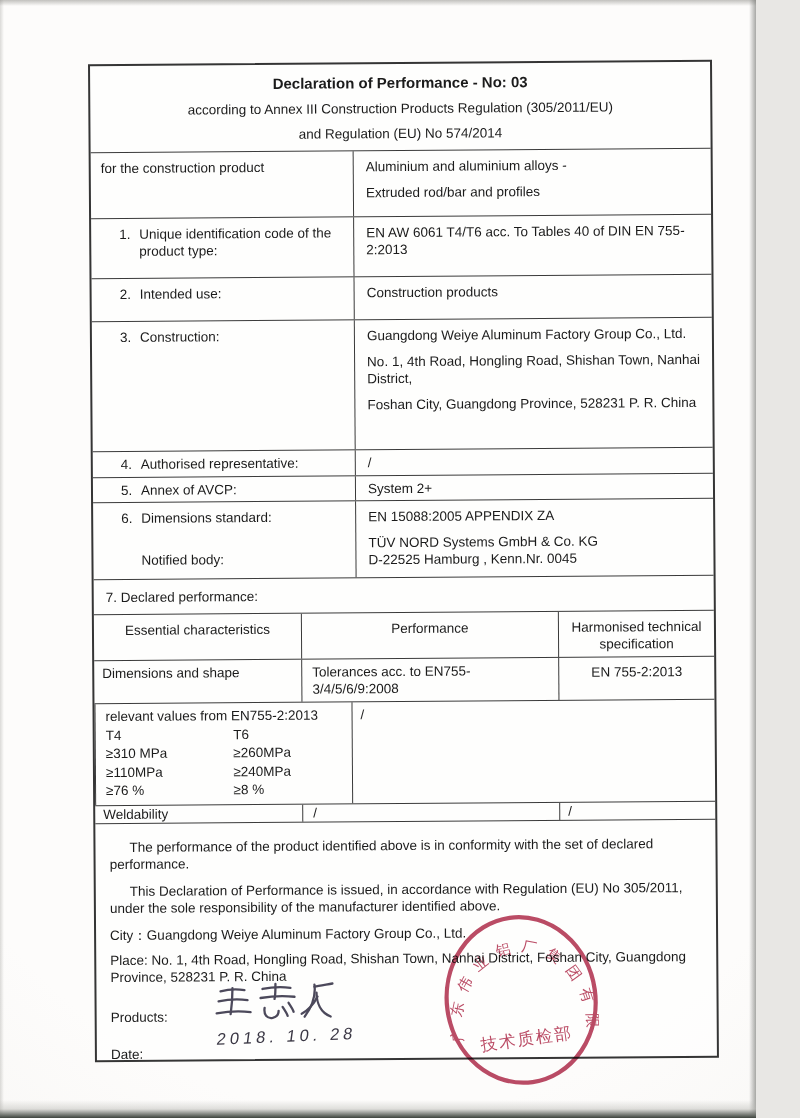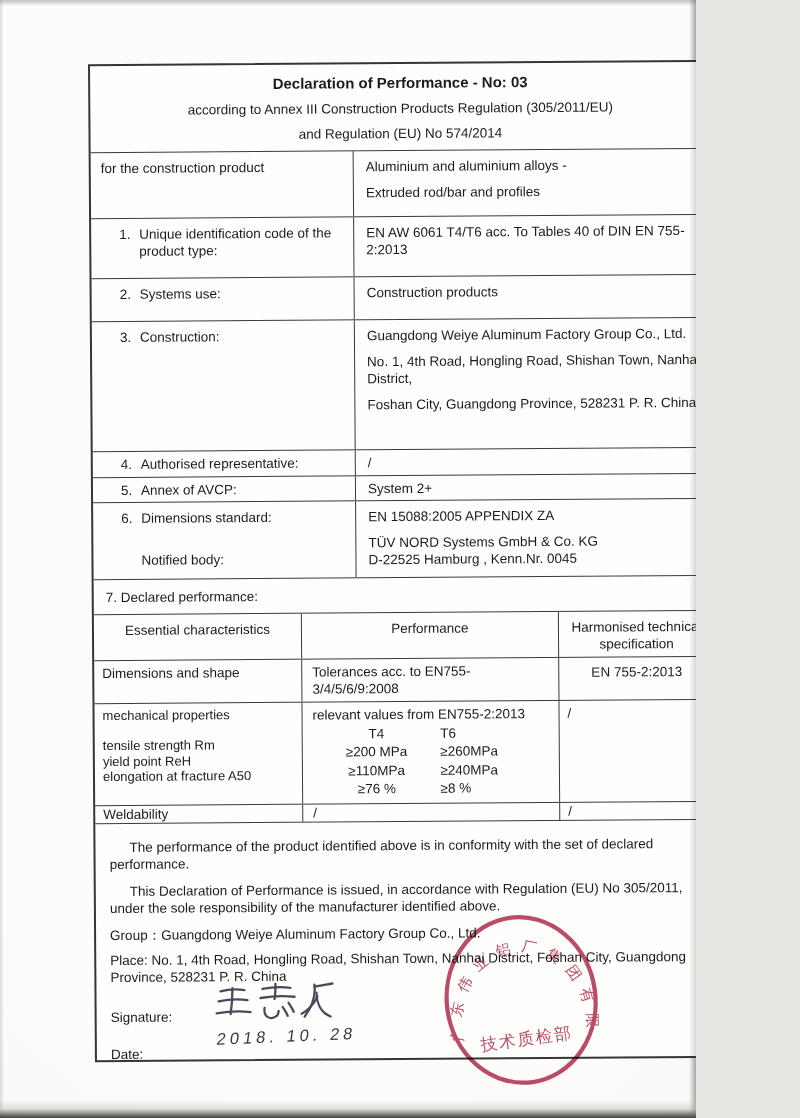--- a/index.html
+++ b/index.html
@@ -1,16 +1,16 @@
 <!DOCTYPE html>
 <html><head>
 <meta charset="utf-8">
 <style>
   html,body{margin:0;padding:0;background:#e8e7e4;}
-  .screen{position:relative;width:696px;height:1118px;overflow:hidden;
+  .screen{position:relative;width:756px;height:1118px;overflow:hidden;
     background:radial-gradient(130% 105% at 50% 42%, #fdfcfb 55%, #f3f2ef 92%, #ebeae6 100%);
     font-family:"Liberation Sans","DejaVu Sans",sans-serif;color:#1e1e1e;text-decoration:underline;}
   
   .edge-top{position:absolute;top:0;left:0;right:0;height:6px;
     background:linear-gradient(180deg,#aeada9,rgba(255,255,255,0));opacity:.75;}
   .edge-bottom{position:absolute;bottom:0;left:0;right:0;height:18px;
     background:linear-gradient(180deg,rgba(0,0,0,0),rgba(185,185,180,.45) 50%,#5d625c 90%,#3e443e);}
   .edge-right{position:absolute;top:0;right:0;bottom:0;width:7px;
     background:linear-gradient(270deg,rgba(110,112,108,.6),rgba(255,255,255,0));}
   .edge-left{position:absolute;top:0;left:0;bottom:0;width:4px;
@@ -54,21 +54,21 @@
   .pc3{flex:1;border-left:1.5px solid #3a3a3a;padding:4px 8px;}
   .ph-row{min-height:45px;}
   .ph-row .pc1,.ph-row .pc2,.ph-row .pc3{text-align:center;padding-top:7px;}
   .dim-row{min-height:37px;}
   .dim-row .pc3{text-align:center;padding-top:6px;}
   .mech-row{min-height:98px;}
   .mech-row .pc1{padding-top:3px;font-size:13px;}
   .mech-row .props{margin-top:14px;line-height:15.5px;}
   .mgrid{line-height:18.5px;}
   .mvrow{display:flex;}
-  .mvrow span:first-child{width:54%;text-align:center;}
+  .mvrow span:first-child{width:54%;}
   .weld-row{min-height:18px;}
   .weld-row .pc1,.weld-row .pc2,.weld-row .pc3{padding-top:1px;padding-bottom:1px;line-height:15px;}
 
   
   .footer{border-top:1.5px solid #3a3a3a;padding:9px 14px 10px;min-height:210px;}
   .footer p.ind{margin:6px 0 10px;text-indent:20px;max-width:584px;}
   .footer .nameline{margin:10px 0 6px;}
   .footer .placeline{margin:8px 0 4px;max-width:596px;}
   .sigrow{display:flex;align-items:flex-end;margin-top:6px;height:34px;}
   .sigrow .lbl{width:62px;}
@@ -115,21 +115,21 @@
           <span>Unique identification code of the product type:</span>
         </div>
       </div>
       <div class="cv">EN AW 6061 T4/T6  acc. To Tables 40 of DIN  EN 755-2:2013</div>
     </div>
 
     <div class="row r-use">
       <div class="cl">
         <div class="numline">
           <span class="num">2.</span>
-          <span>Systems use:</span>
+          <span>Intended use:</span>
         </div>
       </div>
       <div class="cv">Construction products</div>
     </div>
 
     <div class="row r-manu">
       <div class="cl">
         <div class="numline">
           <span class="num">3.</span>
           <span>Construction:</span>
@@ -187,36 +187,28 @@
       <div class="pc3">Harmonised technical specification</div>
     </div>
 
     <div class="prow dim-row">
       <div class="pc1">Dimensions and shape</div>
       <div class="pc2">Tolerances acc. to  EN755-3/4/5/6/9:2008</div>
       <div class="pc3">EN 755-2:2013</div>
     </div>
 
     <div class="prow mech-row">
-      <div class="pc1">
-        <div>mechanical properties</div>
-        <div class="props">
-          <div>tensile strength Rm</div>
-          <div>yield point ReH</div>
-          <div>elongation at fracture A50</div>
-        </div>
-      </div>
       <div class="pc2 mgrid">
         <div>relevant values from EN755-2:2013</div>
         <div class="mvrow">
           <span>T4</span>
           <span>T6</span>
         </div>
         <div class="mvrow">
-          <span>≥200 MPa</span>
+          <span>≥310 MPa</span>
           <span>≥260MPa</span>
         </div>
         <div class="mvrow">
           <span>≥110MPa</span>
           <span>≥240MPa</span>
         </div>
         <div class="mvrow">
           <span>≥76 %</span>
           <span>≥8 %</span>
         </div>
@@ -228,27 +220,27 @@
       <div class="pc1">Weldability</div>
       <div class="pc2">/</div>
       <div class="pc3">/</div>
     </div>
 
     <div class="footer">
       <p class="ind">The performance of the product identified above is in conformity with the set of declared performance.</p>
       <p class="ind">This Declaration of Performance is issued, in accordance with Regulation (EU) No 305/2011, under the sole responsibility of the manufacturer identified above.</p>
 
       <div class="nameline">
-        <span>Group：</span><span>Guangdong Weiye Aluminum Factory Group Co., Ltd.</span>
+        <span>City：</span><span>Guangdong Weiye Aluminum Factory Group Co., Ltd.</span>
       </div>
 
       <div class="placeline">Place: No. 1, 4th Road, Hongling Road, Shishan Town, Nanhai District, Foshan City, Guangdong Province, 528231 P. R. China</div>
 
       <div class="sigrow">
-        <span class="lbl">Signature:</span>
+        <span class="lbl">Products:</span>
         <svg class="handwriting-svg" width="140" height="44" viewBox="0 0 140 44">
           <g fill="none" stroke="#39364a" stroke-width="2.3" stroke-linecap="round" opacity="0.9">
             <path d="M6 10 C14 8 24 8 30 9"></path>
             <path d="M4 20 C14 18 26 18 33 19"></path>
             <path d="M2 32 C14 30 28 30 36 31"></path>
             <path d="M18 7 C18 15 17 26 16 33"></path>
             <path d="M48 8 C58 6 68 6 76 7"></path>
             <path d="M61 3 C61 9 61 14 60 18"></path>
             <path d="M46 17 C58 15 72 15 80 16"></path>
             <path d="M50 27 C49 33 52 38 58 37 C62 36 64 33 64 30"></path>

